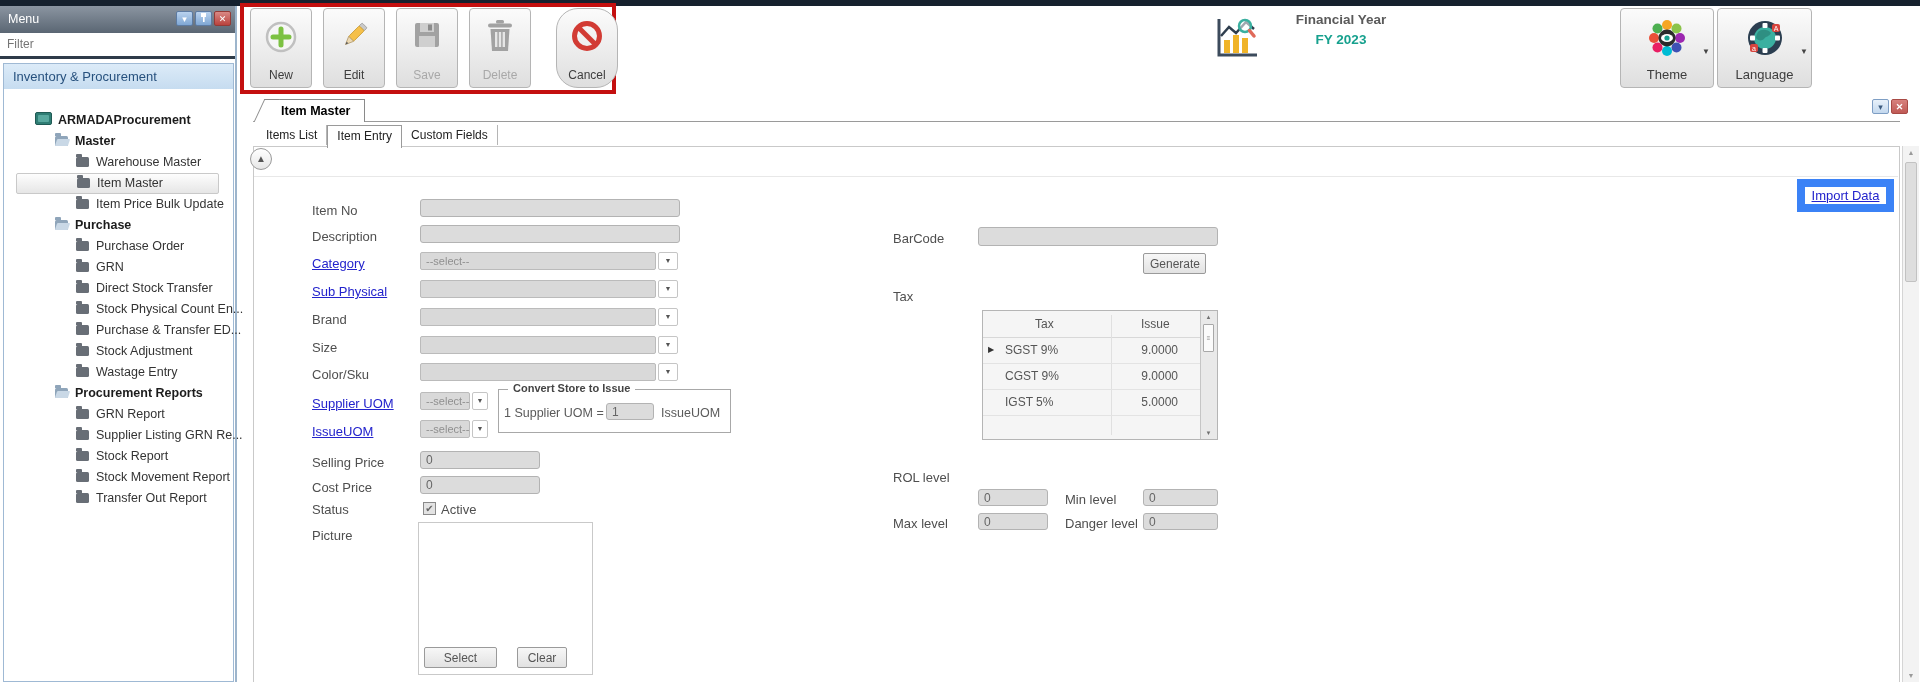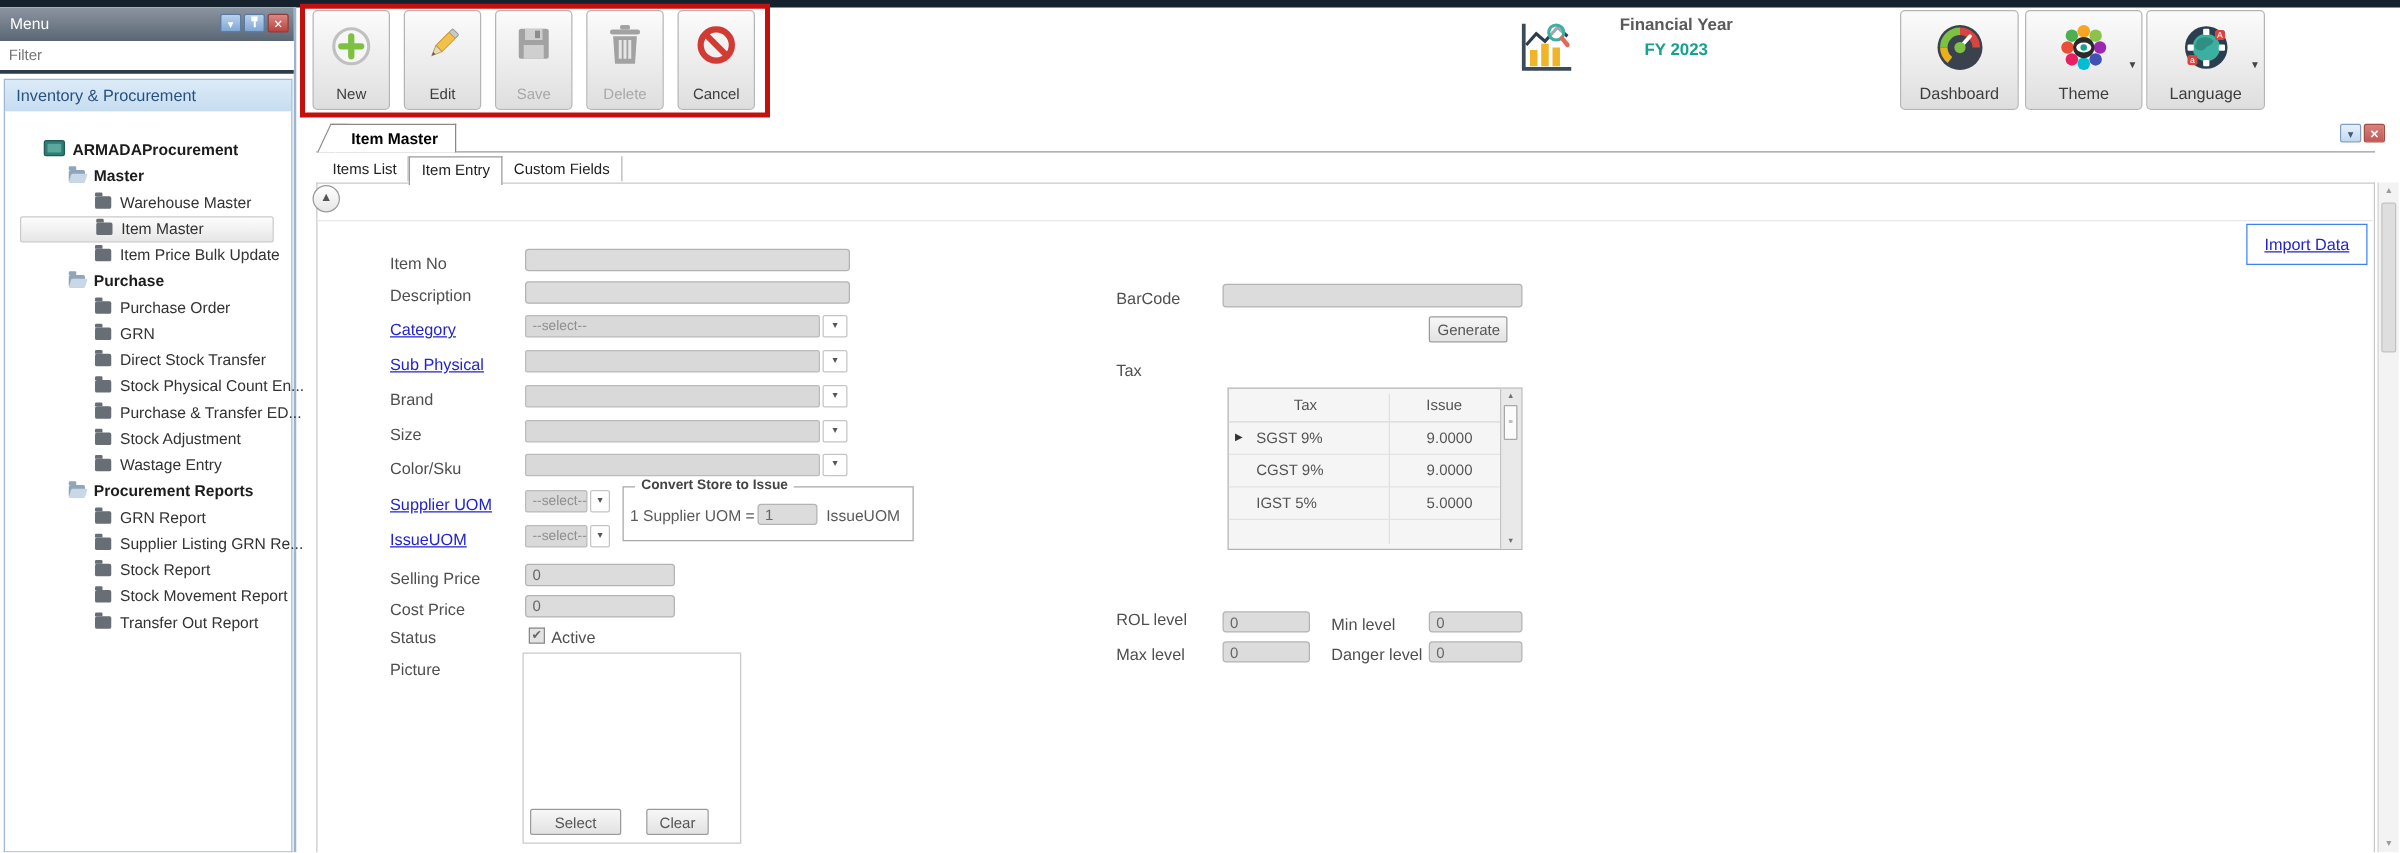--- a/index.html
+++ b/index.html
@@ -47,21 +47,21 @@
   .tabctl{position:absolute;top:99px;width:17px;height:15px;border-radius:2px;text-align:center;font-size:9px;line-height:14px;box-sizing:border-box;cursor:pointer;}
   #tab-chevron{left:1872px;border:1px solid #7e9ec4;background:linear-gradient(#e8f1fa,#c3d8ee);color:#3b5a7e;}
   #tab-close{left:1891px;border:1px solid #a84a45;background:linear-gradient(#d7827e,#c05a55);color:#fff;font-weight:bold;}
   #subtabs{position:absolute;left:257px;top:125px;height:22px;z-index:3;}
   .subtab{display:inline-block;height:20px;line-height:20px;padding:0 9px;font-size:12px;color:#222;border-right:1px solid #b5b5b5;cursor:pointer;vertical-align:top;}
   .subtab.active{background:#fff;border:1px solid #9a9a9a;border-bottom:none;height:22px;position:relative;z-index:4;}
   
   #page{position:absolute;left:253px;top:146px;width:1647px;height:536px;background:#fff;border:1px solid #c9c9c9;border-bottom:none;box-sizing:border-box;}
   #hrule{position:absolute;left:254px;top:176px;width:1644px;height:1px;background:#e8e8e8;}
   #collapse{position:absolute;left:250px;top:148px;width:22px;height:22px;border:1px solid #9a9a9a;border-radius:50%;background:linear-gradient(#fff,#e6e6e6);box-sizing:border-box;text-align:center;line-height:19px;font-size:10px;color:#555;cursor:pointer;z-index:4;}
-  #import-box{position:absolute;left:1797px;top:179px;width:97px;height:33px;border:1px solid #3b82f6;box-sizing:border-box;z-index:4;display:flex;align-items:center;justify-content:center;}
+  #import-box{position:absolute;left:1797px;top:179px;width:97px;height:33px;border:8px solid #3b82f6;box-sizing:border-box;z-index:4;display:flex;align-items:center;justify-content:center;}
   #import-link{font-size:13px;color:#2323cc;text-decoration:underline;cursor:pointer;white-space:nowrap;}
   
   #pagescroll{position:absolute;left:1902px;top:146px;width:17px;height:536px;background:#f3f3f3;border-left:1px solid #d5d5d5;box-sizing:border-box;}
   #pagescroll .sa{position:absolute;left:0;width:16px;text-align:center;font-size:7px;color:#9a9a9a;}
   #pagescroll .thumb{position:absolute;left:2px;top:16px;width:12px;height:120px;background:#dedede;border:1px solid #c2c2c2;border-radius:2px;box-sizing:border-box;}
   
   .lbl{position:absolute;font-size:13px;color:#4f4f4f;white-space:nowrap;}
   .link{color:#2323cc;text-decoration:underline;cursor:pointer;}
   .tin{position:absolute;background:#dcdcdc;border:1px solid #b3b3b3;border-radius:3px;font-size:12px;color:#666;padding:0 5px;box-sizing:border-box;font-family:inherit;}
   .dd{position:absolute;height:18px;}
@@ -172,21 +172,21 @@
           <rect x="11" y="1" width="8" height="3.5" rx="1.5" fill="#a2a2a2"></rect>
           <rect x="3" y="4.5" width="24" height="4" rx="2" fill="#a2a2a2"></rect>
           <path d="M5.5 10h19l-1.5 22h-16z" fill="#a2a2a2"></path>
           <rect x="10" y="13" width="2.4" height="15" fill="#e6e6e6"></rect>
           <rect x="13.8" y="13" width="2.4" height="15" fill="#e6e6e6"></rect>
           <rect x="17.6" y="13" width="2.4" height="15" fill="#e6e6e6"></rect>
         </svg>
     </span>
     <span class="cap">Delete</span>
   </div>
-  <div class="tbtn" style="left:542px;">
+  <div class="tbtn" style="left:556px;border-radius:22px;">
     <span class="ic">
       <svg width="34" height="34" viewBox="0 0 34 34">
           <circle cx="17" cy="17" r="12.5" fill="none" stroke="#d23b34" stroke-width="5"></circle>
           <line x1="8.5" y1="8.5" x2="25.5" y2="25.5" stroke="#d23b34" stroke-width="5"></line>
         </svg>
     </span>
     <span class="cap">Cancel</span>
   </div>
 
   <div id="fy">
@@ -198,33 +198,20 @@
           <rect x="28" y="24" width="6" height="15" fill="#f0b429"></rect>
           <path d="M7 22l8-9 7 6 10-11 8 7" stroke="#2f3e4e" stroke-width="2.5" fill="none"></path>
           <circle cx="31" cy="12" r="6" fill="rgba(255,255,255,0.55)" stroke="#3bb0a0" stroke-width="2.5"></circle>
           <line x1="35.5" y1="16.5" x2="40" y2="22" stroke="#e06a5a" stroke-width="3.5" stroke-linecap="round"></line>
         </svg>
     </span>
     <div class="t1">Financial Year</div>
     <div class="t2">FY 2023</div>
   </div>
 
-  <div class="rbtn" style="left:1520px;width:95px;">
-    <span class="ic">
-      <svg width="42" height="42" viewBox="0 0 42 42">
-          <circle cx="21" cy="21" r="18" fill="#39424e"></circle>
-          <path d="M8 21 A13 13 0 0 1 21 8" stroke="#7cc142" stroke-width="6" fill="none"></path>
-          <path d="M21 8 A13 13 0 0 1 34 21" stroke="#d8453e" stroke-width="6" fill="none"></path>
-          <path d="M8 21 A13 13 0 0 0 13 31" stroke="#e8b019" stroke-width="6" fill="none"></path>
-          <line x1="21" y1="21" x2="29" y2="12" stroke="#fff" stroke-width="3" stroke-linecap="round"></line>
-          <circle cx="21" cy="21" r="4.5" fill="#7cc142"></circle>
-        </svg>
-    </span>
-    <span class="cap">Dashboard</span>
-  </div>
   <div class="rbtn" style="left:1620px;width:94px;">
     <span class="ic">
       <svg width="42" height="42" viewBox="0 0 42 42">
           <g>
             <circle cx="21" cy="8" r="5" fill="#f6a623"></circle>
             <circle cx="30.5" cy="11.5" r="5" fill="#8bc34a"></circle>
             <circle cx="34" cy="21" r="5" fill="#9c27b0"></circle>
             <circle cx="30.5" cy="30.5" r="5" fill="#3f51b5"></circle>
             <circle cx="21" cy="34" r="5" fill="#00bcd4"></circle>
             <circle cx="11.5" cy="30.5" r="5" fill="#e91e63"></circle>
@@ -362,21 +349,21 @@
       <span class="c1">IGST 5%</span>
       <span class="c2">5.0000</span>
     </div>
     <div id="gscroll">
       <span class="sa" style="top:3px;">▲</span>
       <span class="thumb">≡</span>
       <span class="sa" style="bottom:3px;">▼</span>
     </div>
   </div>
 
-  <span class="lbl" style="left:893px;top:488px;">ROL level</span>
+  <span class="lbl" style="left:893px;top:470px;">ROL level</span>
   <input class="tin" style="left: 978px; top: 489px; width: 70px; height: 17px;" value="0">
   <span class="lbl" style="left:1065px;top:492px;">Min level</span>
   <input class="tin" style="left: 1143px; top: 489px; width: 75px; height: 17px;" value="0">
   <span class="lbl" style="left:893px;top:516px;">Max level</span>
   <input class="tin" style="left: 978px; top: 513px; width: 70px; height: 17px;" value="0">
   <span class="lbl" style="left:1065px;top:516px;">Danger level</span>
   <input class="tin" style="left: 1143px; top: 513px; width: 75px; height: 17px;" value="0">
 
   <div id="pagescroll">
     <span class="sa" style="top:3px;">▲</span>

